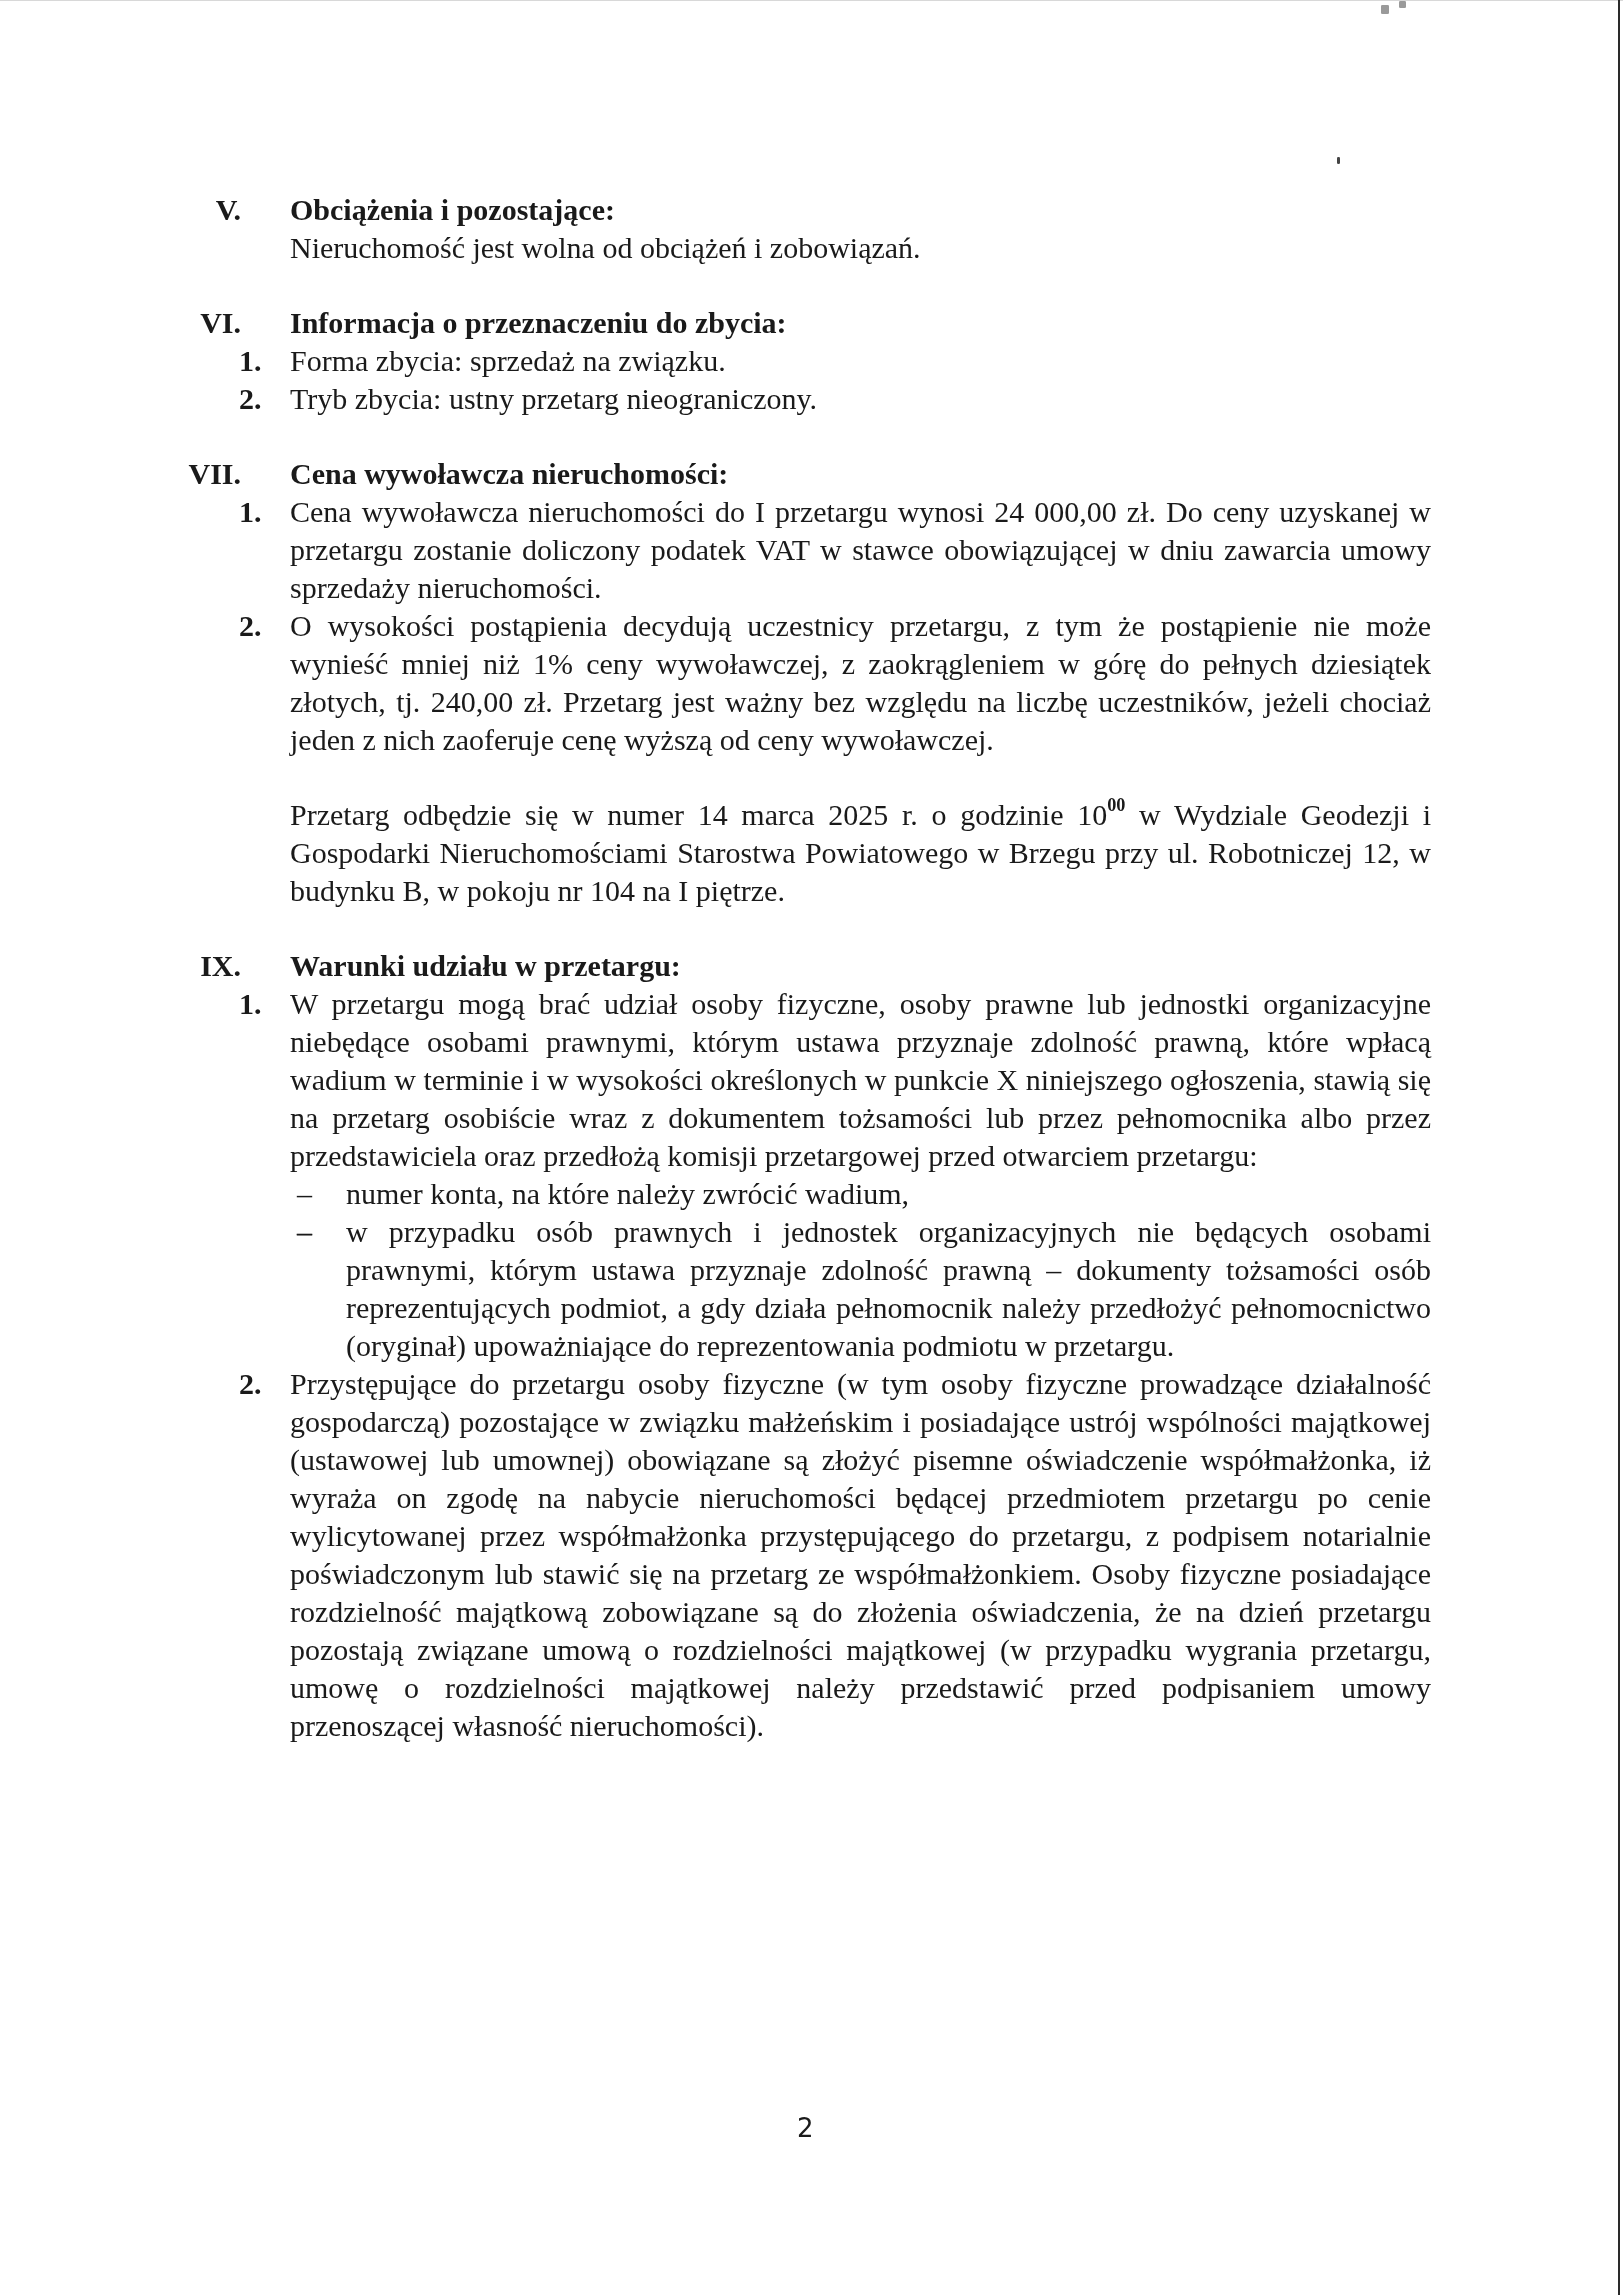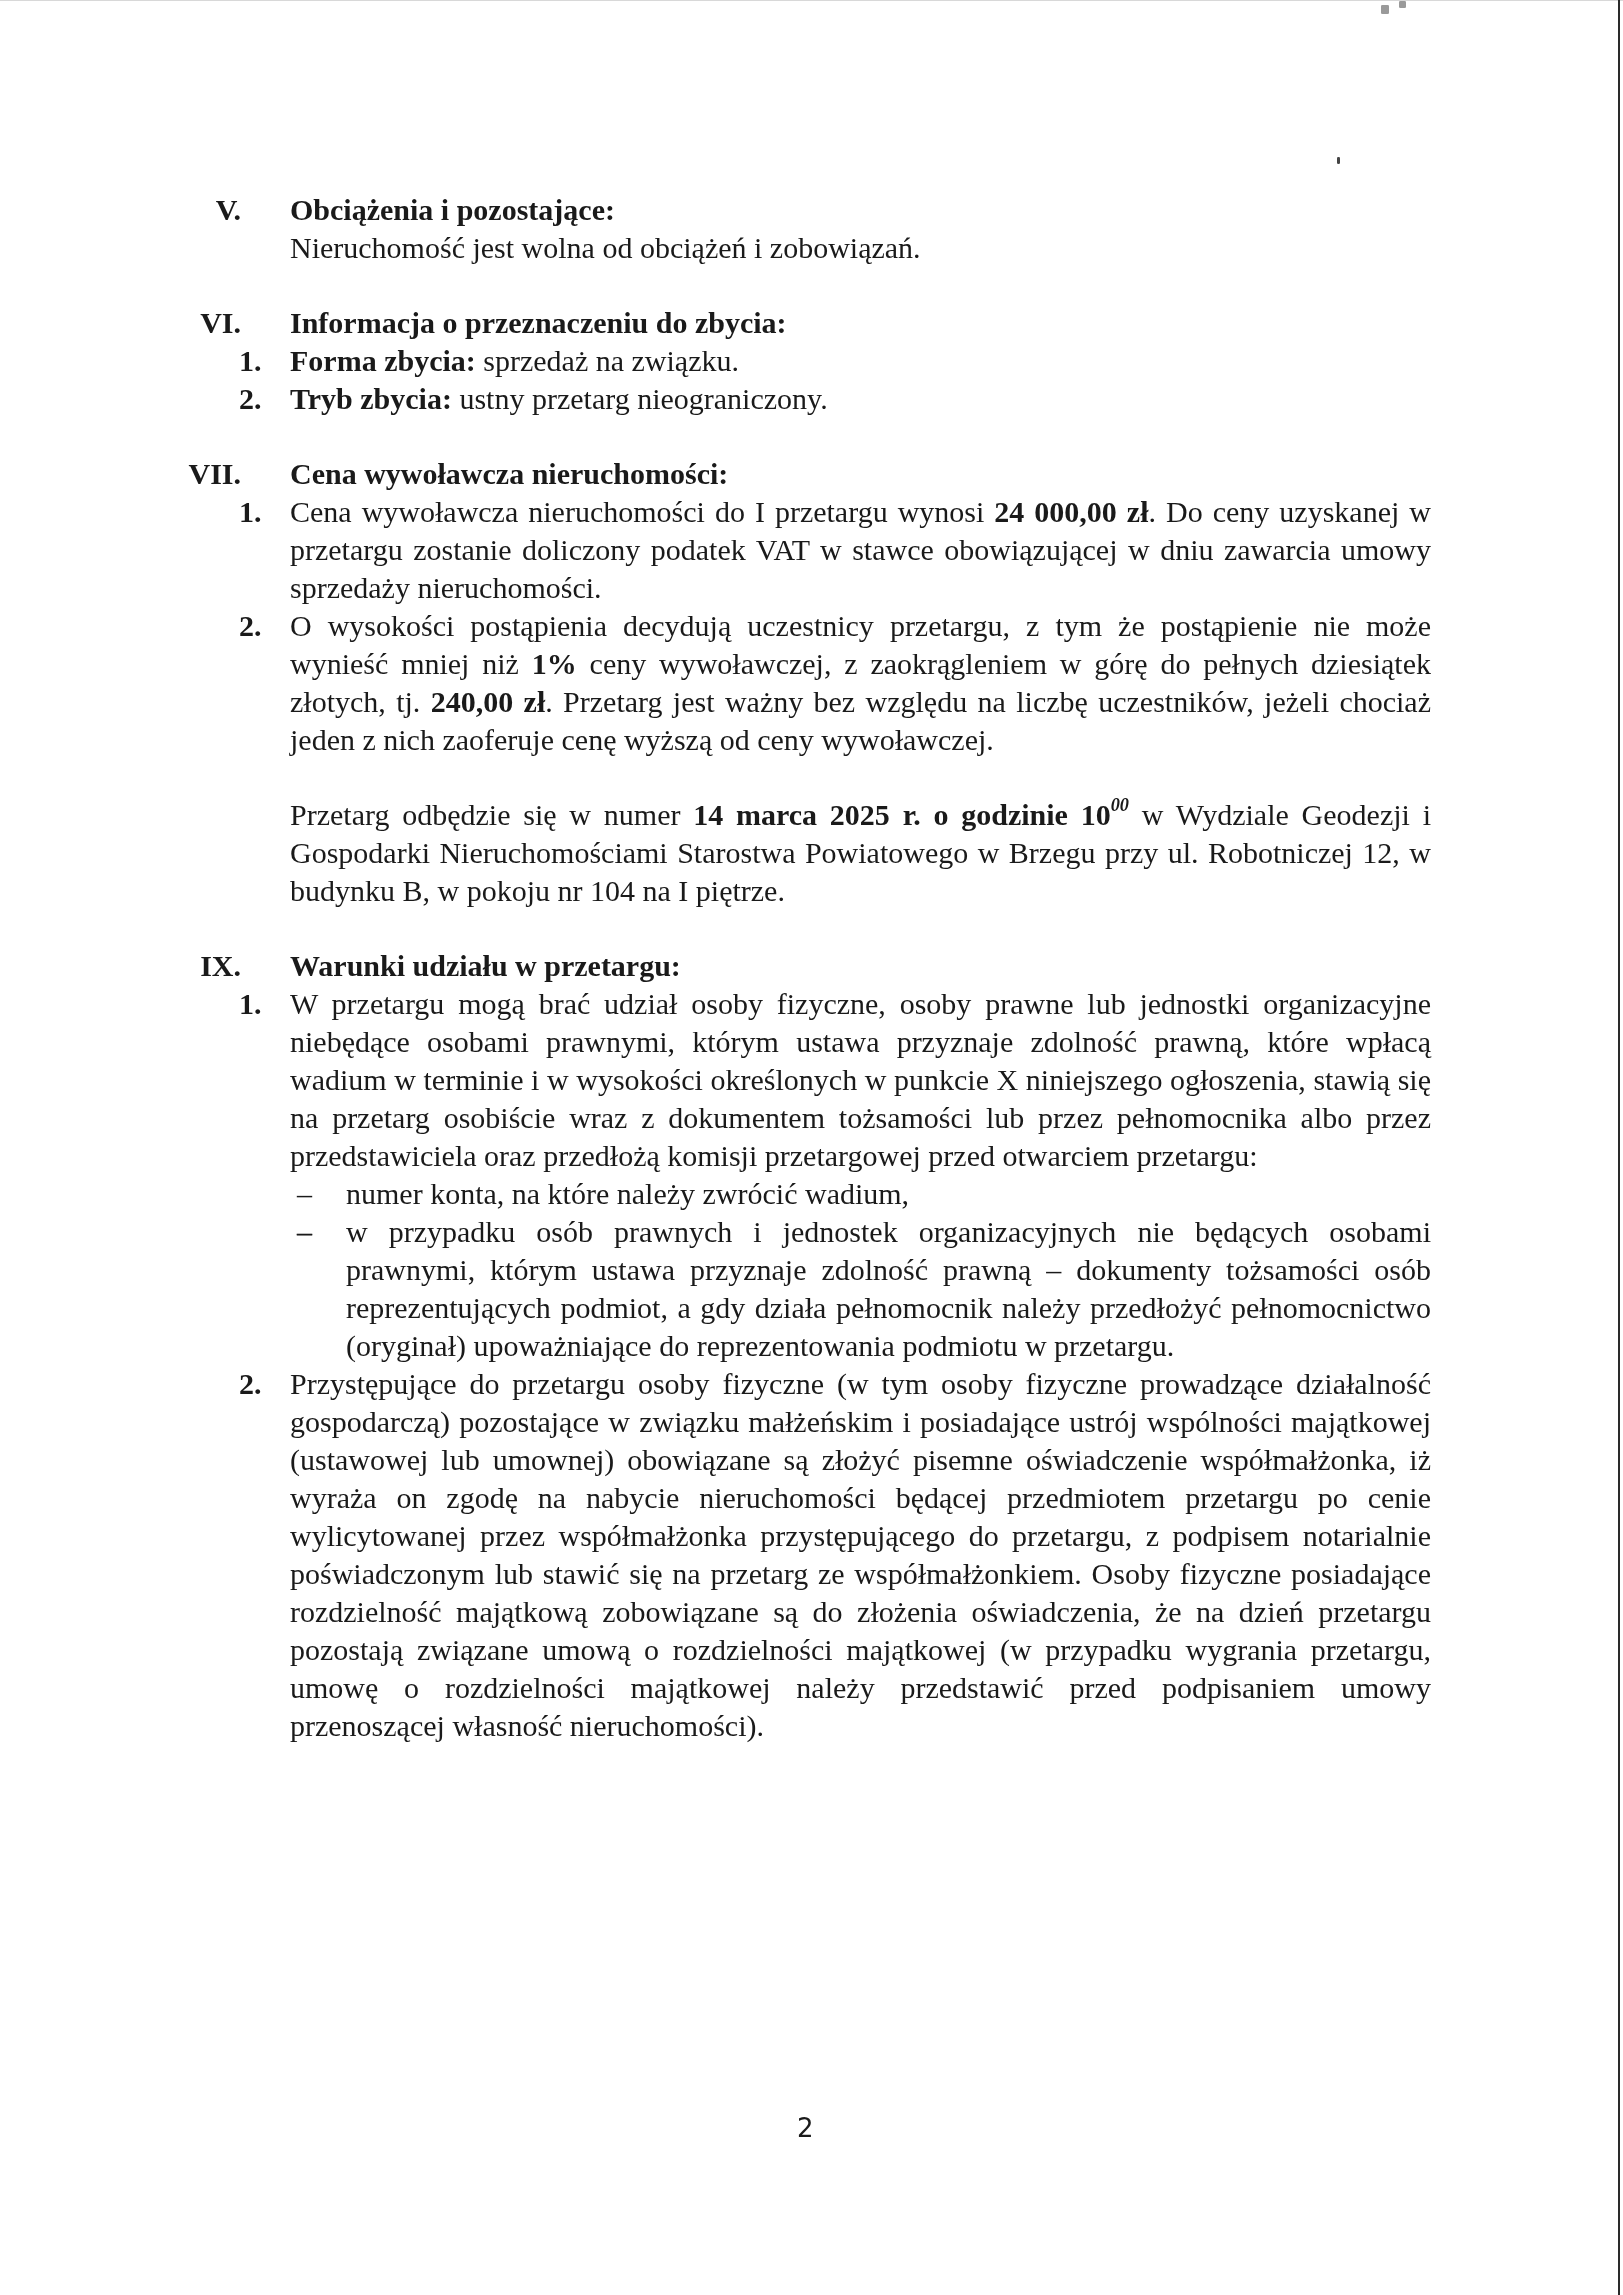--- a/index.html
+++ b/index.html
@@ -39,22 +39,22 @@
   .num {
     position: absolute; left: 75px; width: 25px; text-align: right; font-weight: bold;
   }
   .bullet-list { margin: 0; padding: 0; list-style: none; }
   .bullet {
     position: relative; padding-left: 182px; text-align: justify; text-align-last: left;
   }
   .dash {
     position: absolute; left: 133px; width: 19.6px; text-align: center;
   }
-  b { font-weight: bold; }
-  sup { font-size: 18.3px; line-height: 0; position: relative; top: -2.6px; font-weight: bold; vertical-align: super; font-style: italic; }
+  b { font-weight: normal; }
+  sup { font-size: 18.3px; line-height: 0; position: relative; top: -2.6px; font-weight: bold; vertical-align: super; }
   .page-number {
     position: absolute; left: 797px; top: 2113px;
     font-family: "DejaVu Sans", sans-serif;
     font-size: 26px; color: #1a1a1a;
   }
 </style>
 </head>
 <body>
 
 <div class="page-edge-top"></div>

